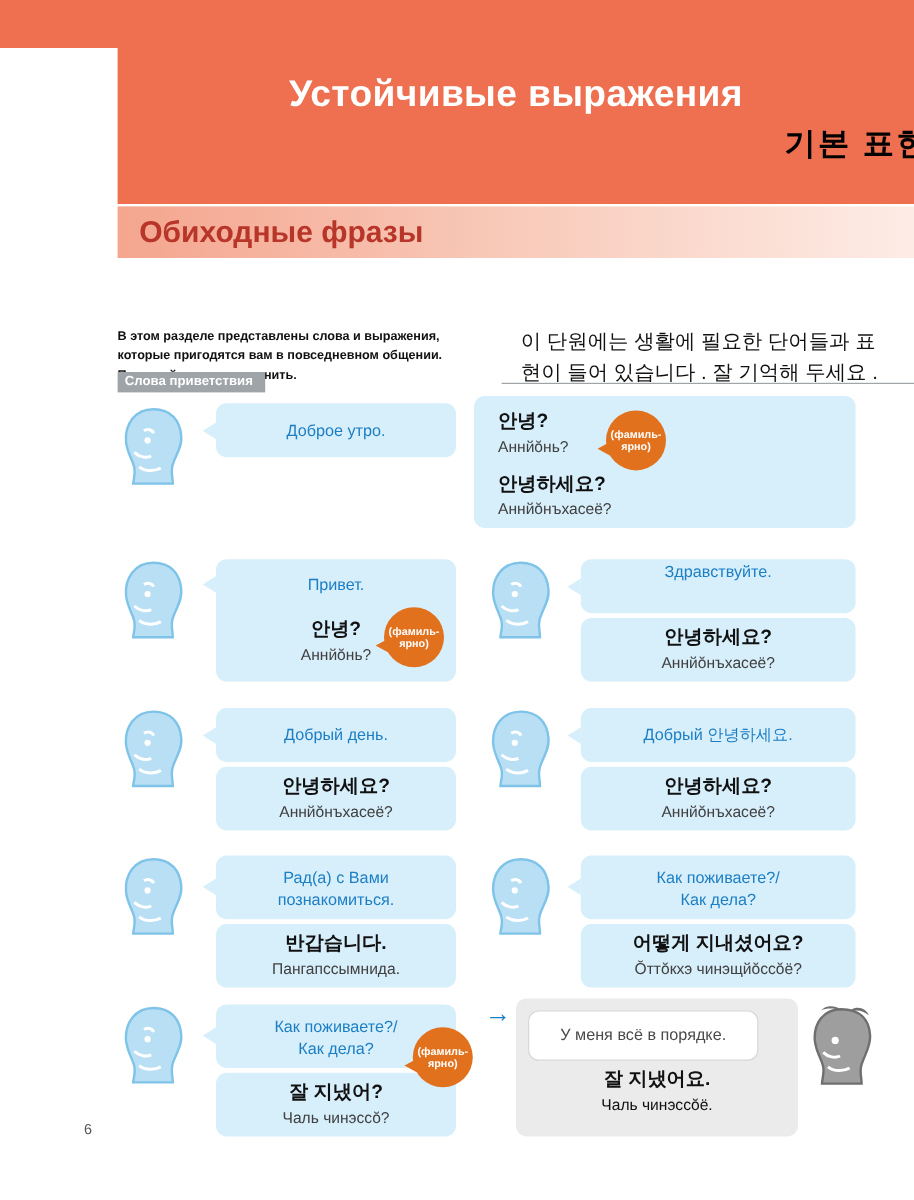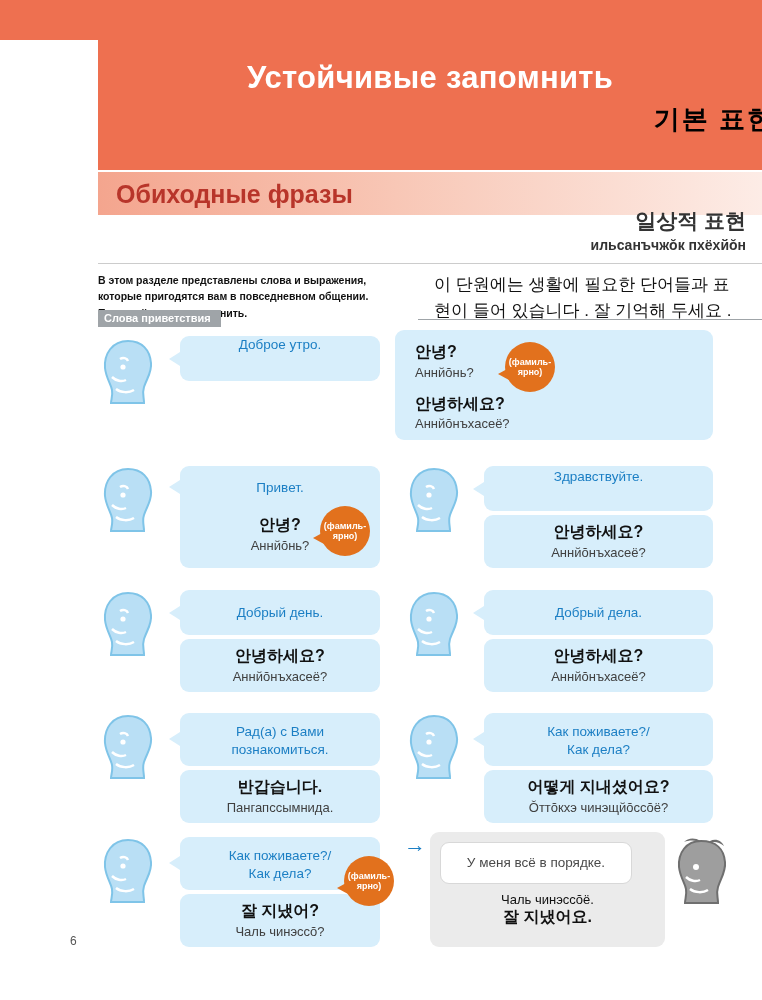--- a/index.html
+++ b/index.html
@@ -231,30 +231,26 @@
   }
 </style>
 </head>
 <body>
 
 <div id="page">
 
   <div class="top-band"></div>
 
   <div class="header-block">
-    <div class="header-title-ru">Устойчивые запомнить</div>
+    <div class="header-title-ru">Устойчивые выражения</div>
     <div class="header-title-ko">기본 표현</div>
   </div>
 
   <div class="section-bar">
     <div class="section-bar-title">Обиходные фразы</div>
-  </div>
-  <div class="section-sub-wrap">
-    <div class="section-sub-ko">일상적 표현</div>
-    <div class="section-sub-ru">ильсанъчжŏк пхёхйŏн</div>
   </div>
 
   <div class="intro intro-ru">В этом разделе представлены слова и выражения, которые пригодятся вам в повседневном общении. Постарайтесь их запомнить.</div>
   <div class="intro intro-ko">이 단원에는 생활에 필요한 단어들과 표현이 들어 있습니다 . 잘 기억해 두세요 .</div>
 
   <div class="subsec">
     <div class="subsec-ru">Слова приветствия</div>
     <div class="subsec-ko">인사말</div>
     <div class="subsec-rule"></div>
   </div>
@@ -262,21 +258,21 @@
   <div class="head" style="left:98px; top:337px;">
     <svg width="60" height="72" viewBox="0 0 60 72">
       <path d="M30 4 C14 4 6 17 7 31 C8 41 13 47 14 53 C15 59 13 63 13 66 L46 66 C46 60 44 56 46 50 C49 41 54 35 53 26 C52 13 44 4 30 4 Z" fill="#b9dff5" stroke="#7fc4e8" stroke-width="2"></path>
       <path d="M22 22 C25 20 29 21 30 24" fill="none" stroke="#ffffff" stroke-width="2.5"></path>
       <circle cx="25" cy="30" r="2.6" fill="#ffffff"></circle>
       <path d="M14 40 C18 44 24 45 28 43" fill="none" stroke="#ffffff" stroke-width="2.5"></path>
       <path d="M18 52 C23 56 31 56 36 53" fill="none" stroke="#ffffff" stroke-width="2.5"></path>
     </svg>
   </div>
   <div class="card" style="left:180px; top:336px; width:200px; height:45px;">
-    <div class="ru" style="">Доброе утро.</div>
+    <div class="ru" style="padding-top:14px;">Доброе утро.</div>
   </div>
   <div class="tail-l fill-blue" style="left:169px; top:352px;"></div>
 
   <div class="card" style="left:395px; top:330px; width:318px; height:110px;">
     <div class="ko" style="padding-top:12px; text-align:left; padding-left:20px;">안녕?</div>
     <div class="tr" style="text-align:left; padding-left:20px; padding-top:2px;">Аннйŏнь?</div>
     <div class="ko" style="text-align:left; padding-left:20px; padding-top:12px;">안녕하세요?</div>
     <div class="tr" style="text-align:left; padding-left:20px; padding-top:2px;">Аннйŏнъхасеё?</div>
   </div>
   <div class="badge" style="left:505px; top:342px;">
@@ -343,21 +339,21 @@
   <div class="head" style="left:404px; top:589px;">
     <svg width="60" height="72" viewBox="0 0 60 72">
       <path d="M30 4 C14 4 6 17 7 31 C8 41 13 47 14 53 C15 59 13 63 13 66 L46 66 C46 60 44 56 46 50 C49 41 54 35 53 26 C52 13 44 4 30 4 Z" fill="#b9dff5" stroke="#7fc4e8" stroke-width="2"></path>
       <path d="M22 22 C25 20 29 21 30 24" fill="none" stroke="#ffffff" stroke-width="2.5"></path>
       <circle cx="25" cy="30" r="2.6" fill="#ffffff"></circle>
       <path d="M14 40 C18 44 24 45 28 43" fill="none" stroke="#ffffff" stroke-width="2.5"></path>
       <path d="M18 52 C23 56 31 56 36 53" fill="none" stroke="#ffffff" stroke-width="2.5"></path>
     </svg>
   </div>
   <div class="card" style="left:484px; top:590px; width:229px; height:45px;">
-    <div class="ru" style="padding-top:14px;">Добрый дела.</div>
+    <div class="ru" style="padding-top:14px;">Добрый 안녕하세요.</div>
   </div>
   <div class="tail-l fill-blue" style="left:473px; top:606px;"></div>
   <div class="card" style="left:484px; top:639px; width:229px; height:53px;">
     <div class="ko" style="padding-top:7px;">안녕하세요?</div>
     <div class="tr" style="padding-top:2px;">Аннйŏнъхасеё?</div>
   </div>
 
   <div class="head" style="left:98px; top:712px;">
     <svg width="60" height="72" viewBox="0 0 60 72">
       <path d="M30 4 C14 4 6 17 7 31 C8 41 13 47 14 53 C15 59 13 63 13 66 L46 66 C46 60 44 56 46 50 C49 41 54 35 53 26 C52 13 44 4 30 4 Z" fill="#b9dff5" stroke="#7fc4e8" stroke-width="2"></path>
@@ -419,22 +415,22 @@
     <div class="btail"></div>
   </div>
 
   <div class="arrow" style="left:404px; top:832px;">→</div>
 
   <div class="card grey" style="left:430px; top:832px; width:235px; height:115px;"></div>
   <div class="card greywhite" style="left:440px; top:842px; width:190px; height:40px;">
     <div class="ru" style="padding-top:11px;">У меня всё в порядке.</div>
   </div>
   <div style="position:absolute; left:440px; top:890px; width:215px;">
+    <div style="color:#111111; font-size:16px; font-weight:bold; text-align:center; line-height:1.3;">잘 지냈어요.</div>
     <div style="color:#111111; font-size:13px; text-align:center; padding-top:2px;">Чаль чинэссŏё.</div>
-    <div style="color:#111111; font-size:16px; font-weight:bold; text-align:center; line-height:1.3;">잘 지냈어요.</div>
   </div>
 
   <div class="head" style="left:670px; top:835px;">
     <svg width="62" height="75" viewBox="0 0 62 75">
       <path d="M31 6 C16 6 8 18 9 32 C10 42 15 48 16 54 C17 60 15 64 15 68 L48 68 C48 62 46 58 48 52 C51 43 56 36 55 27 C54 14 46 6 31 6 Z" fill="#9e9e9e" stroke="#6f6f6f" stroke-width="2"></path>
       <path d="M31 6 C24 2 18 3 14 7 C19 5 25 5 31 7 Z" fill="#6f6f6f"></path>
       <path d="M40 6 C46 3 52 6 54 11 C49 7 44 6 40 8 Z" fill="#6f6f6f"></path>
       <circle cx="26" cy="32" r="3" fill="#ffffff"></circle>
       <path d="M16 42 C20 46 26 47 30 45" fill="none" stroke="#ffffff" stroke-width="2.5"></path>
       <path d="M20 54 C25 58 33 58 38 55" fill="none" stroke="#ffffff" stroke-width="2.5"></path>

